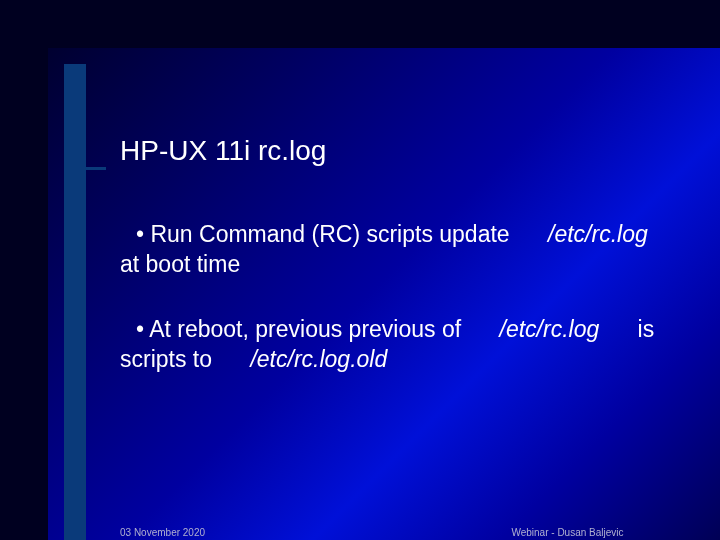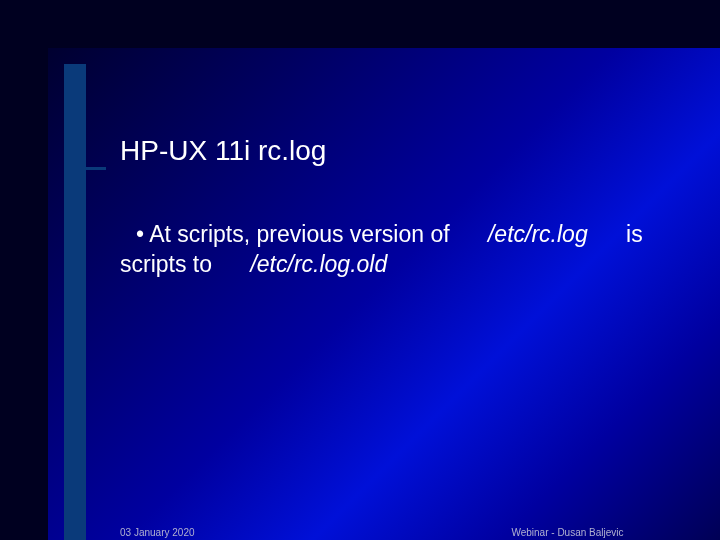--- a/index.html
+++ b/index.html
@@ -95,21 +95,24 @@
 <div class="slide">
   <div class="left-sidebar"></div>
 
   <div class="title-area">
     <h1 class="title">HP-UX 11i rc.log</h1>
   </div>
   <div class="title-underline"></div>
 
   <div class="content">
     <div class="bullet-item">
-      <span>• At scripts, previous version of </span><span class="italic">/etc/rc.log</span><span> is scripts to </span><span class="italic">/etc/rc.log.old</span>
+      <span>• Run Command (RC) scripts update </span><span class="italic">/etc/rc.log</span><span> at boot time</span>
+    </div>
+    <div class="bullet-item">
+      <span>• At reboot, previous previous of </span><span class="italic">/etc/rc.log</span><span> is scripts to </span><span class="italic">/etc/rc.log.old</span>
     </div>
   </div>
 
   <div class="footer">
-    <div class="footer-left">03 January 2020</div>
+    <div class="footer-left">03 November 2020</div>
     <div class="footer-center">Webinar - Dusan Baljevic</div>
   </div>
 </div>
 
 </body></html>

